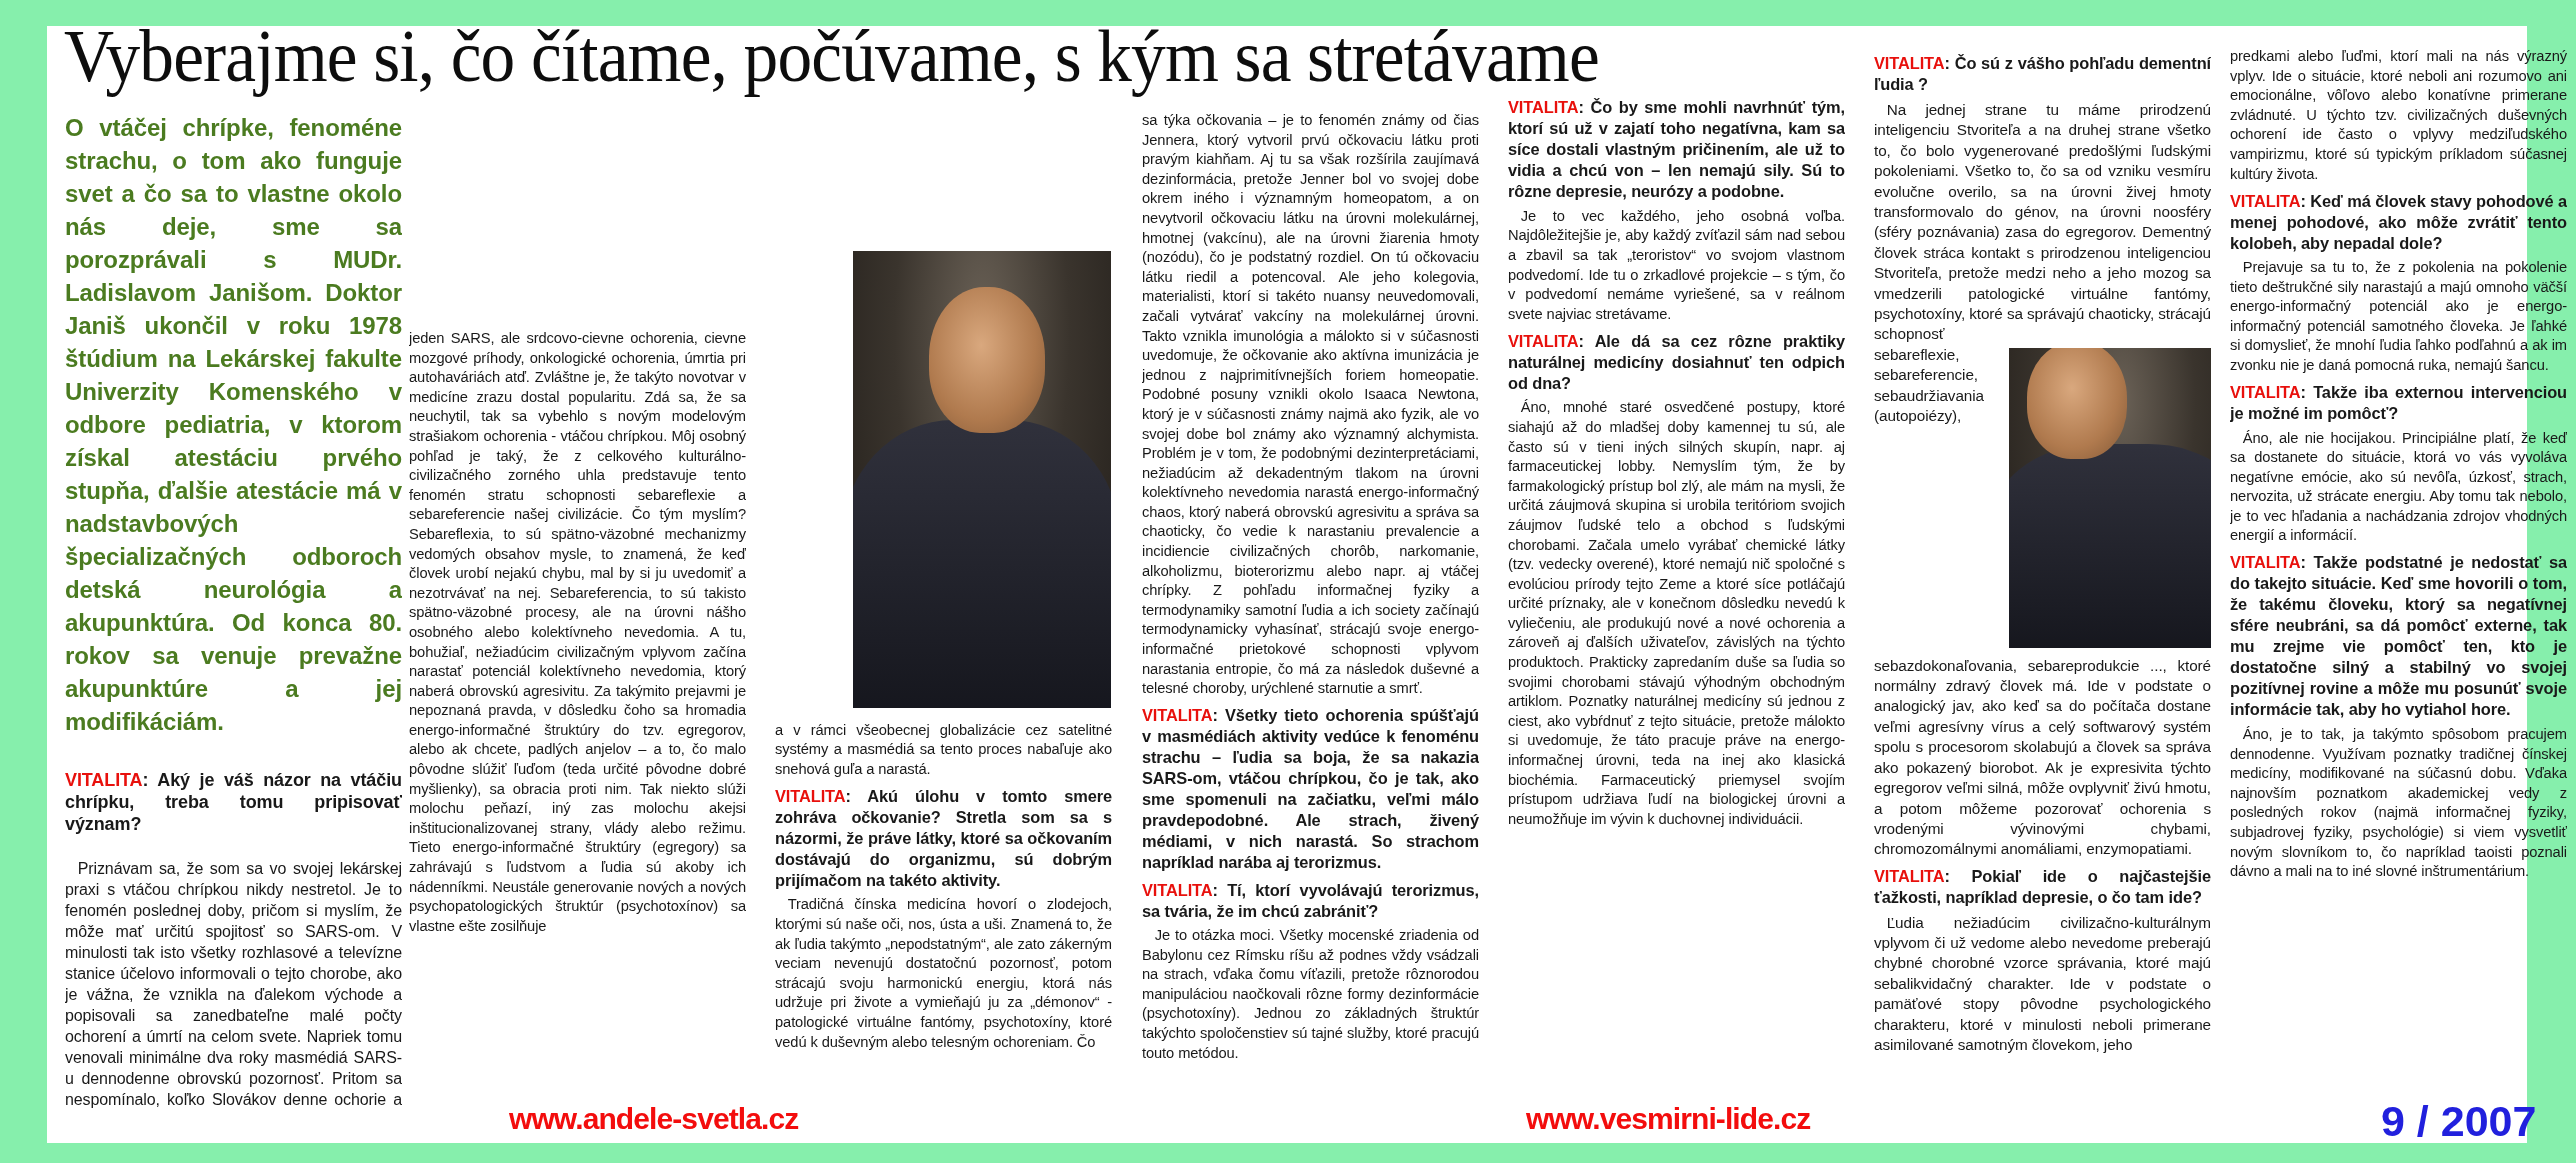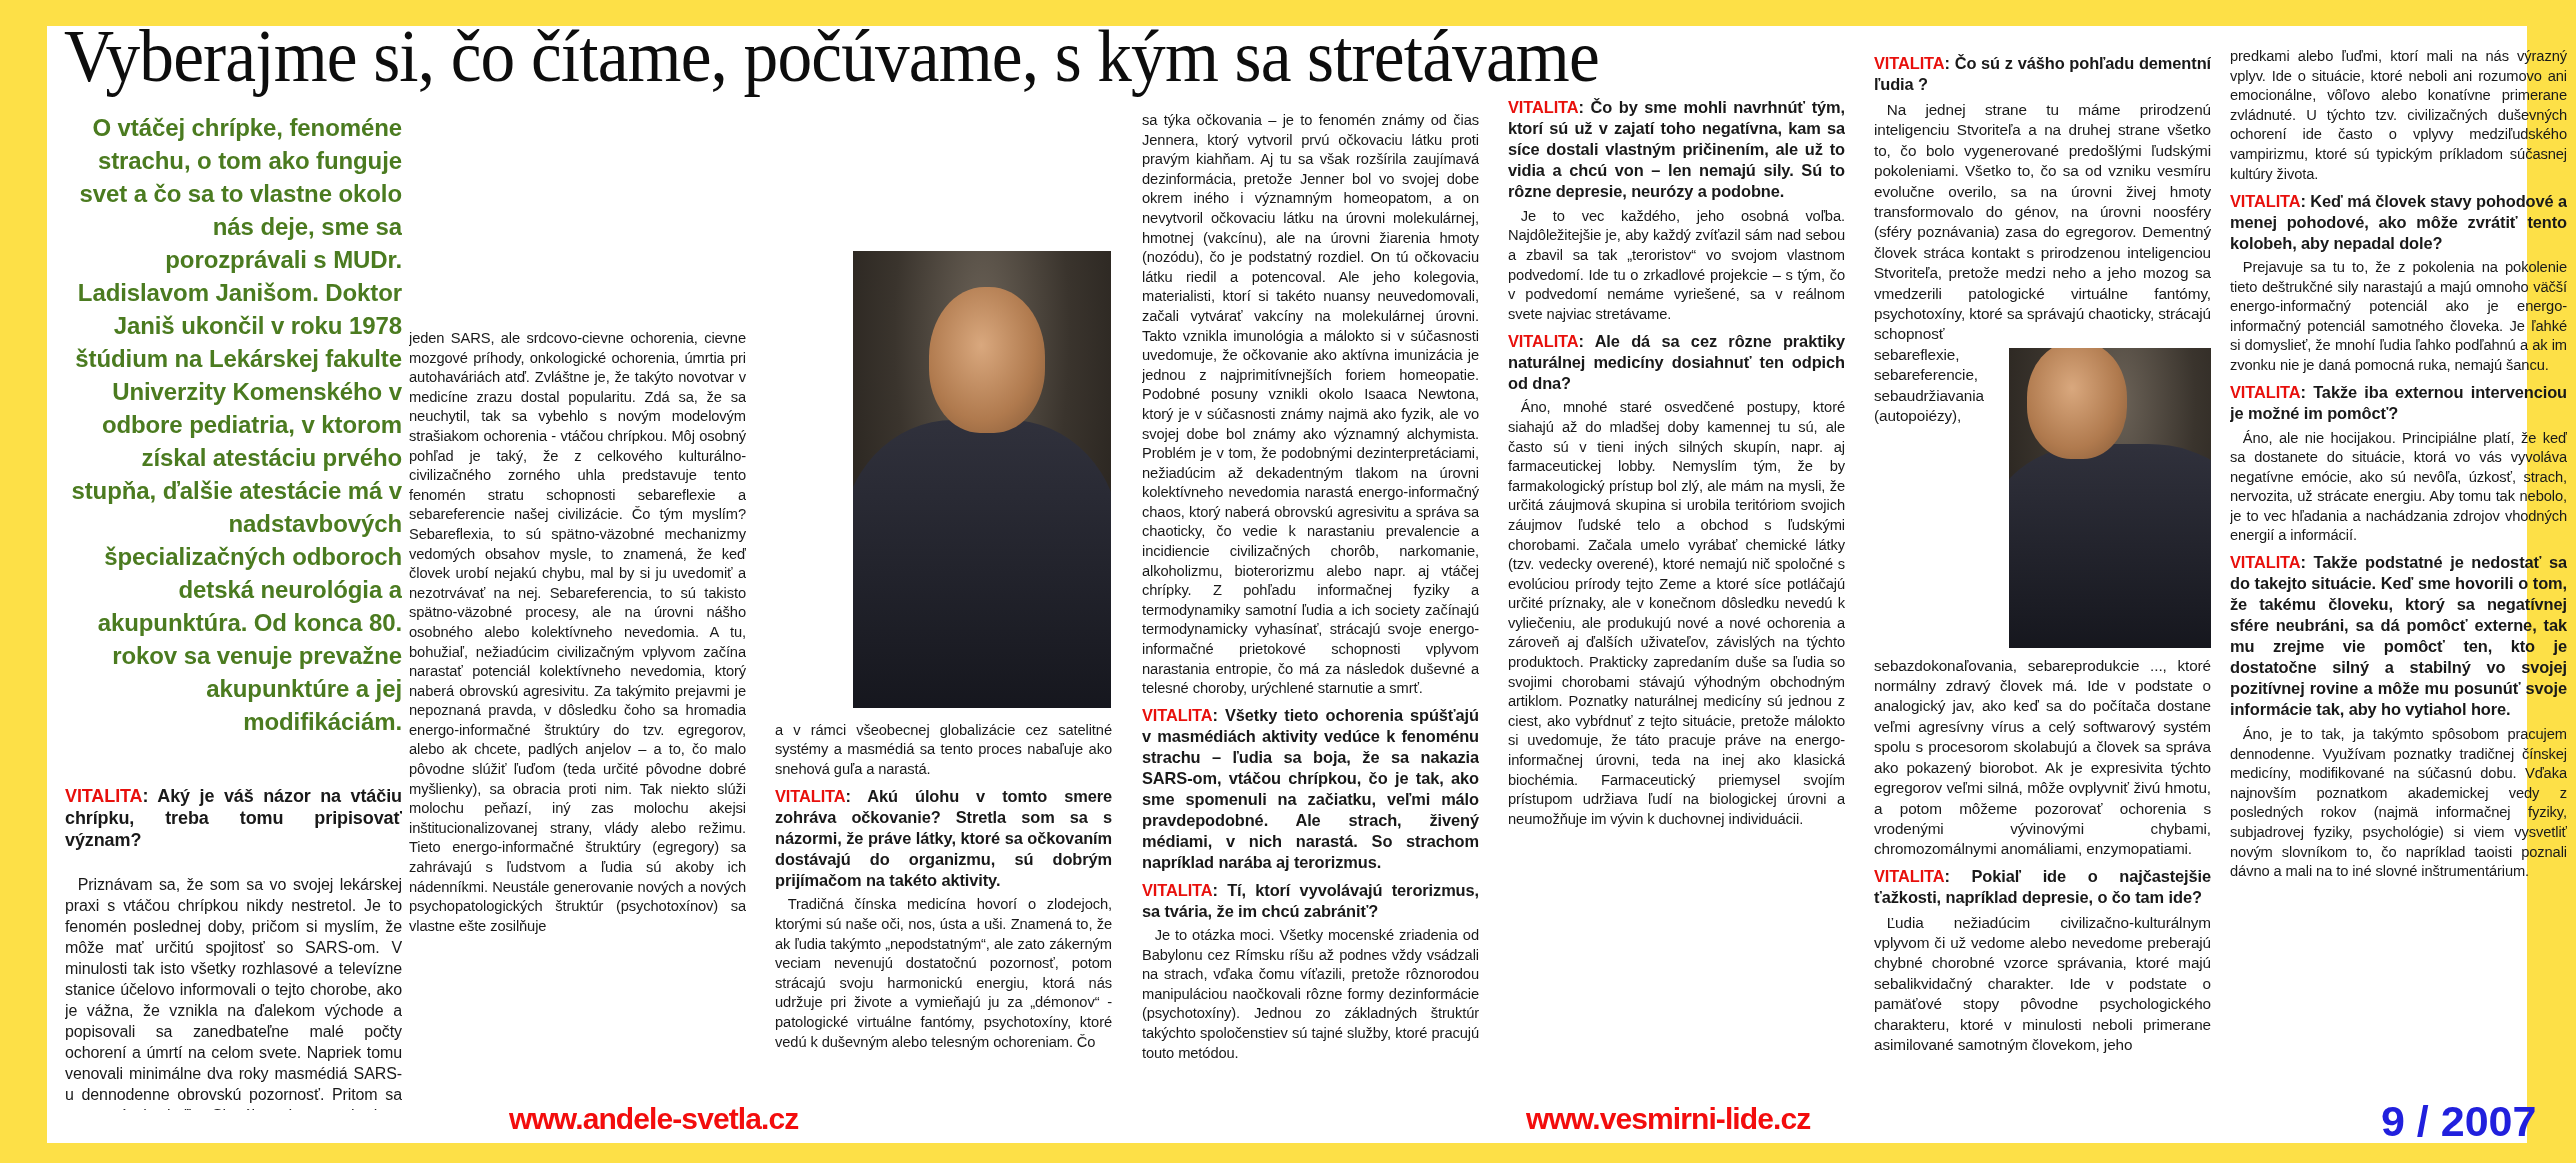--- a/index.html
+++ b/index.html
@@ -1,38 +1,38 @@
 <!DOCTYPE html>
 <html style="font-size:14.6px"><head>
 <meta charset="utf-8">
 <style>
   html,body{margin:0;padding:0;}
   body{font-family:"Liberation Sans",sans-serif;}
-  #canvas{position:relative;width:2576px;height:1163px;background:#fde047;overflow:hidden;}
+  #canvas{position:relative;width:2576px;height:1163px;background:#86efac;overflow:hidden;}
   #page{position:absolute;left:47px;top:25.5px;width:2480px;height:1117px;background:#ffffff;}
 
   #headline{position:absolute;left:64px;top:14.6px;font-family:"Liberation Serif",serif;
     font-size:73px;letter-spacing:-0.9px;color:#0d0d0d;white-space:nowrap;
     transform:scaleX(.95);transform-origin:left top;}
 
   #title{position:absolute;left:389px;top:80px;color:#3f7a1b;font-weight:700;
     font-size:90px;line-height:142px;letter-spacing:-2.7px;font-family:"DejaVu Sans",sans-serif;}
 
   .col{position:absolute;width:337px;text-align:justify;color:#191919;overflow:hidden;
     font-size:14.7px;line-height:19.6px;letter-spacing:-0.1px;}
   #col1{left:65px;top:111px;height:999px;}
   #col2{left:409px;top:329px;height:780px;}
   #col3{left:775px;top:251px;height:860px;}
   #col4{left:1142px;top:111px;height:999px;}
   #col5{left:1508px;top:91px;height:1019px;}
   #col6{left:1874px;top:47px;height:1062px;font-size:15.3px;line-height:20.4px;}
   #col7{left:2230px;top:47px;height:1062px;}
 
   .col p{margin:0;}
-  p.intro{font-weight:700;text-align:right;font-size:24px;line-height:33px;color:#4b7b20;margin:0 0 47px;}
+  p.intro{font-weight:700;font-size:24px;line-height:33px;color:#4b7b20;margin:0 0 31px;}
   p.q{font-weight:700;font-size:16.4px;line-height:21px;margin:6.4px 0 4.5px;}
   p.a{text-indent:12.7px;}
   p.cont{text-indent:0;}
   #col1 p.a{font-size:16px;line-height:21px;margin-top:23px;}
   #col1 p.q{font-size:18px;line-height:22px;}
   .vit{color:#e8100c;font-weight:800;}
 
   .photo{position:relative;overflow:hidden;
     background:radial-gradient(ellipse at 50% 18%,#6b6257 0%,#3a342d 48%,#211d19 100%);}
   .photo .head{position:absolute;border-radius:48% 48% 44% 44%;

